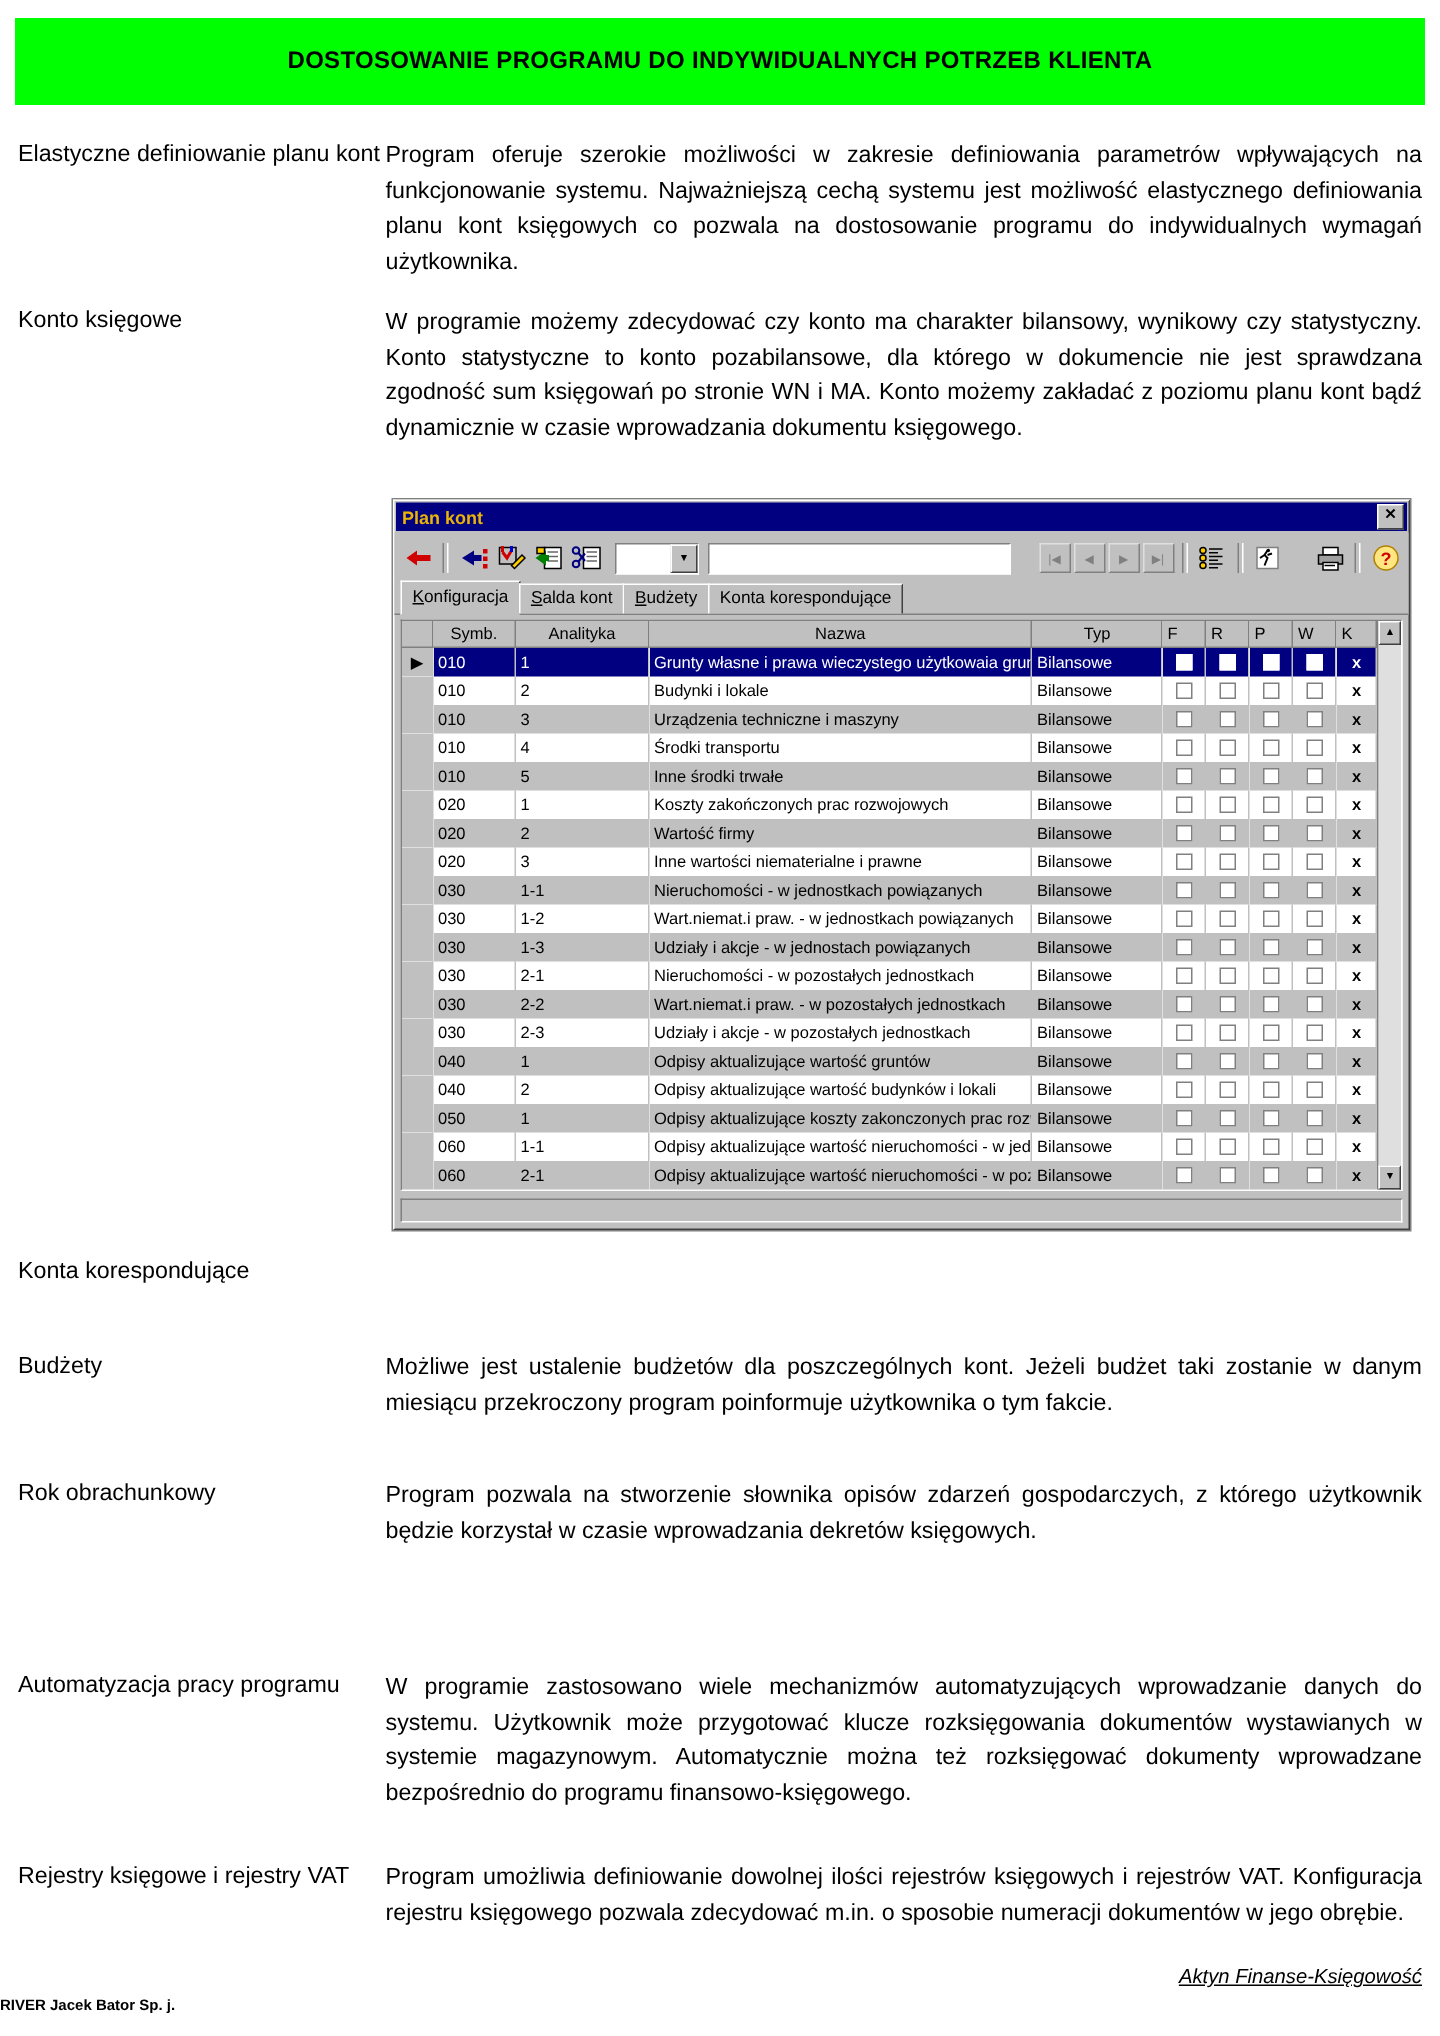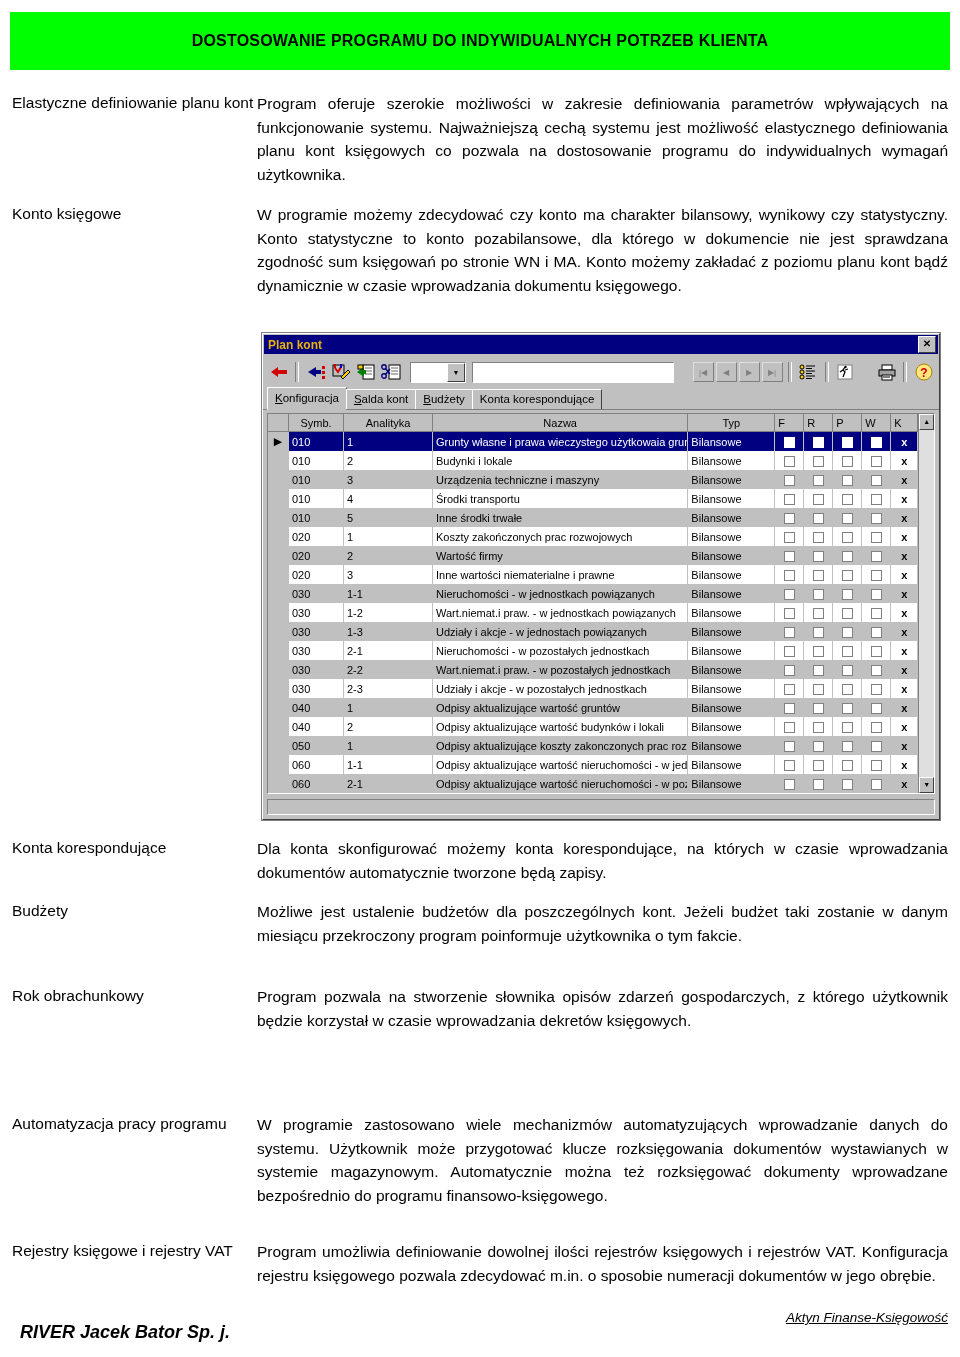--- a/index.html
+++ b/index.html
@@ -295,27 +295,26 @@
     background: #c0c0c0;
     border-top: 1px solid #808080;
     border-left: 1px solid #808080;
     border-right: 1px solid #ffffff;
     border-bottom: 1px solid #ffffff;
   }
 
   
   .footer {
     position: absolute;
-    left: 20px;
+    left: 0;
     bottom: 14px;
     width: 936px;
     display: flex;
     justify-content: space-between;
-    font-size: 18px;
-    font-style: italic;
+    font-size: 10px;
     font-weight: bold;
   }
   .sig {
     position: absolute;
     right: 12px;
     top: 1310px;
     font-size: 13.5px;
     font-style: italic;
     text-decoration: underline;
   }
@@ -707,23 +706,20 @@
       <div class="scroll-track"></div>
       <div class="scroll-btn">▼</div>
     </div>
   </div>
 
   <div class="statusbar"></div>
 </div>
 
 <div class="row" style="top:837px;">
   <div class="col-label">Konta korespondujące</div>
-  <div class="col-body">
-    <p>Dla konta skonfigurować możemy konta korespondujące, na których w czasie wprowadzania dokumentów automatycznie tworzone będą zapisy.</p>
-  </div>
 </div>
 
 <div class="row" style="top:900px;">
   <div class="col-label">Budżety</div>
   <div class="col-body">
     <p>Możliwe jest ustalenie budżetów dla poszczególnych kont. Jeżeli budżet taki zostanie w danym miesiącu przekroczony program poinformuje użytkownika o tym fakcie.</p>
   </div>
 </div>
 
 <div class="row" style="top:985px;">

